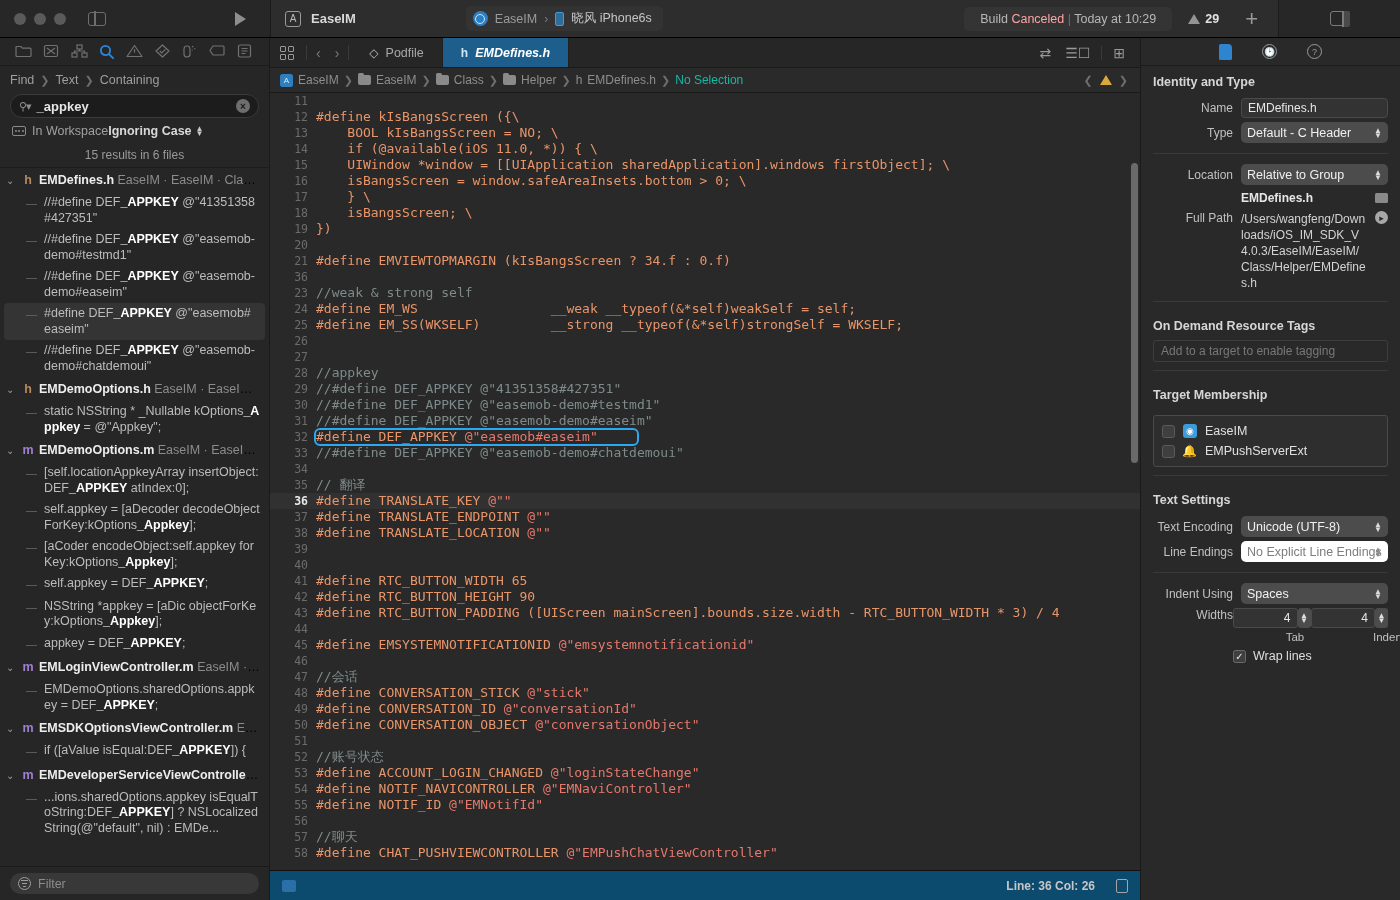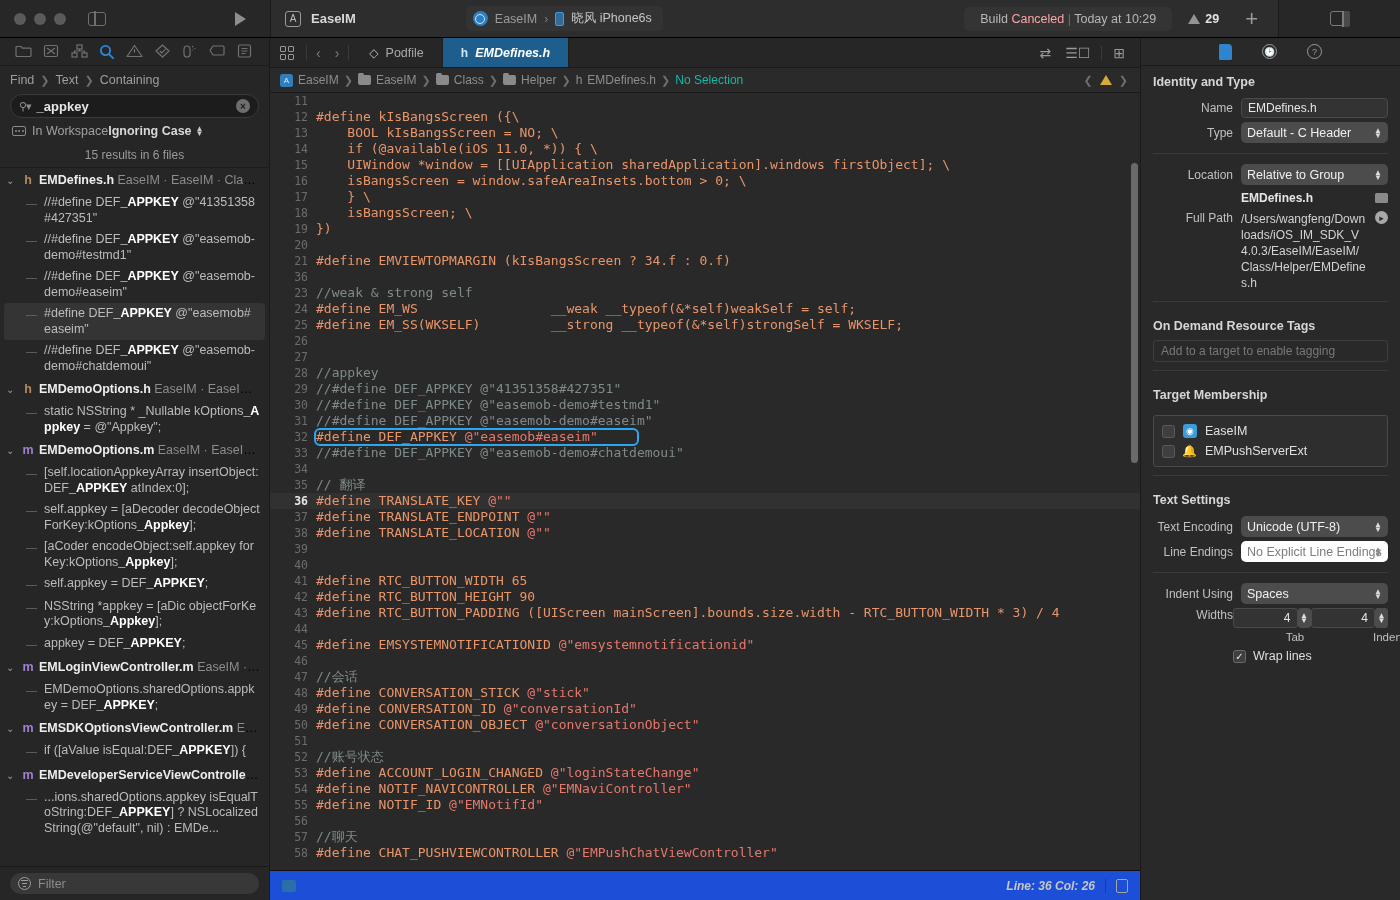--- a/index.html
+++ b/index.html
@@ -305,22 +305,22 @@
     border-radius: 6px;
     pointer-events:none;
   }
   .code-scroll {
     position:absolute; right:2px; top:2px; width:7px;
     background:#6a6a6a; border-radius:4px;
   }
 
   .statusbar {
     height:30px; flex:0 0 30px;
-    background:#1d4ed8; border-top:1px solid #111;
-    display:flex;align-items:center; padding: 0 12px; font-style: italic;
+    background:#0c4a6e; border-top:1px solid #111;
+    display:flex;align-items:center; padding: 0 12px;
   }
   .sb-left-chip { width:14px;height:12px;background:#2a6fa8;border-radius:2px;}
   .sb-right { margin-left:auto; display:flex;align-items:center;gap:10px;}
   .sb-pos { color:#c6c6c6; font-size:12px; font-weight:600;}
   .sb-div { width:1px;height:14px;background:#3c3c3c;}
   .sb-mini { width:12px;height:14px;border:1.3px solid #a5a5a5;border-radius:2px;}
 
   
   .inspector {
     width: 260px; flex:0 0 260px;

